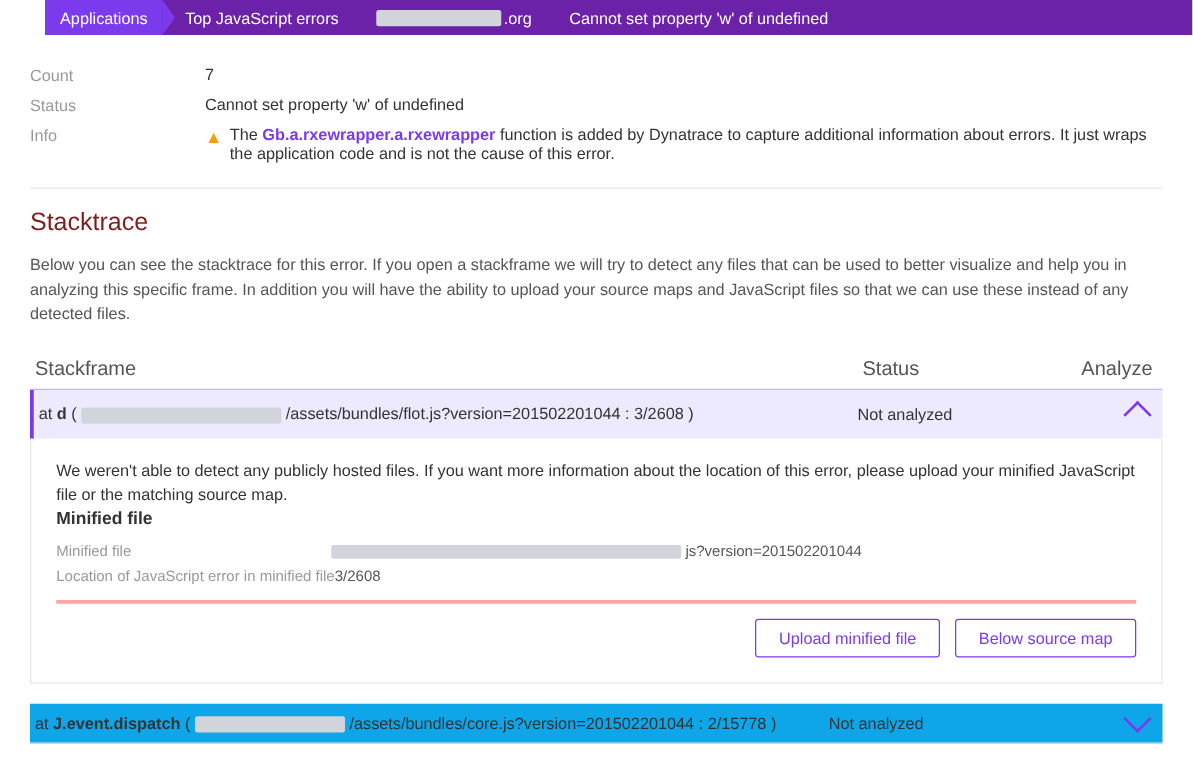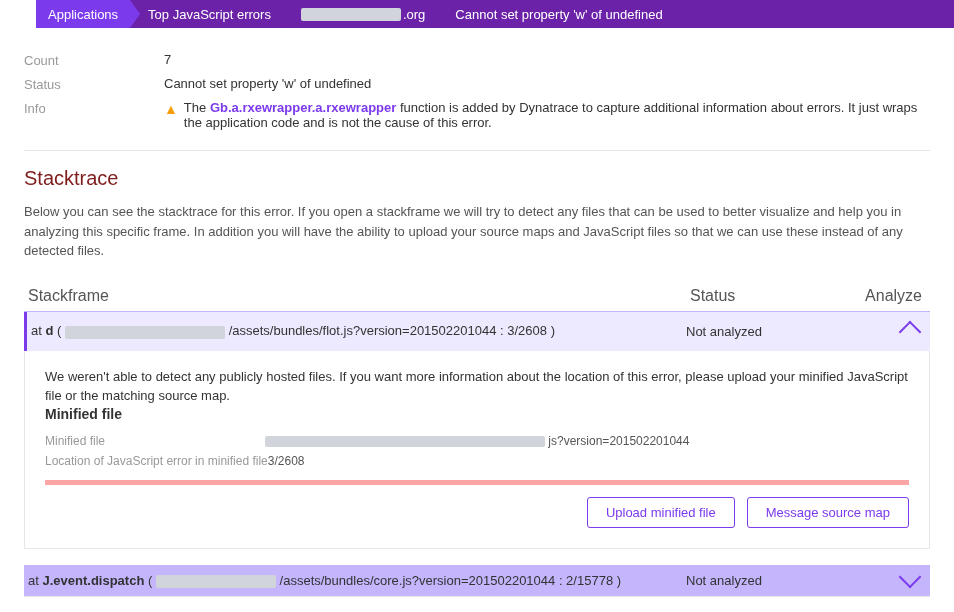--- a/index.html
+++ b/index.html
@@ -206,40 +206,41 @@
       font-size: 12px;
       color: #555;
     }
 
     
     .button-row {
       display: flex;
       justify-content: flex-end;
       gap: 12px;
       padding: 12px 0 4px 0;
-      border-top: 5px solid #fca5a5;
+      border-top: 3px solid #fca5a5;
       margin-top: 12px;
     }
     .btn-outline {
       background: #fff;
       border: 1px solid #7c3aed;
       color: #7c3aed;
       padding: 7px 18px;
       font-size: 13px;
       border-radius: 3px;
       cursor: pointer;
     }
 
     
     .stack-row-2 {
       display: flex;
       align-items: center;
       padding: 8px 4px;
-      background: #c4b5fd;
+      background: #0ea5e9;
       border-bottom: 1px solid #e5e7eb;
+      gap: 23px;
     }
     .stack-row-2-frame {
       flex: 1;
       font-size: 13px;
       color: #333;
     }
     .stack-row-2-status {
       width: 160px;
       font-size: 13px;
       color: #333;
@@ -347,21 +348,21 @@
         </span>
       </div>
 
       <div class="panel-field-row">
         <span class="panel-field-label">Location of JavaScript error in minified file</span>
         <span class="panel-field-value">3/2608</span>
       </div>
 
       <div class="button-row">
         <button class="btn-outline">Upload minified file</button>
-        <button class="btn-outline">Message source map</button>
+        <button class="btn-outline">Below source map</button>
       </div>
     </div>
 
     <div class="stack-row-2">
       <div class="stack-row-2-frame">
         <span>at </span>
         <strong>J.event.dispatch</strong>
         <span> (</span>
         <span class="blurred-text" style="width:120px;"></span>
         <span>/assets/bundles/core.js?version=201502201044 : 2/15778</span>

